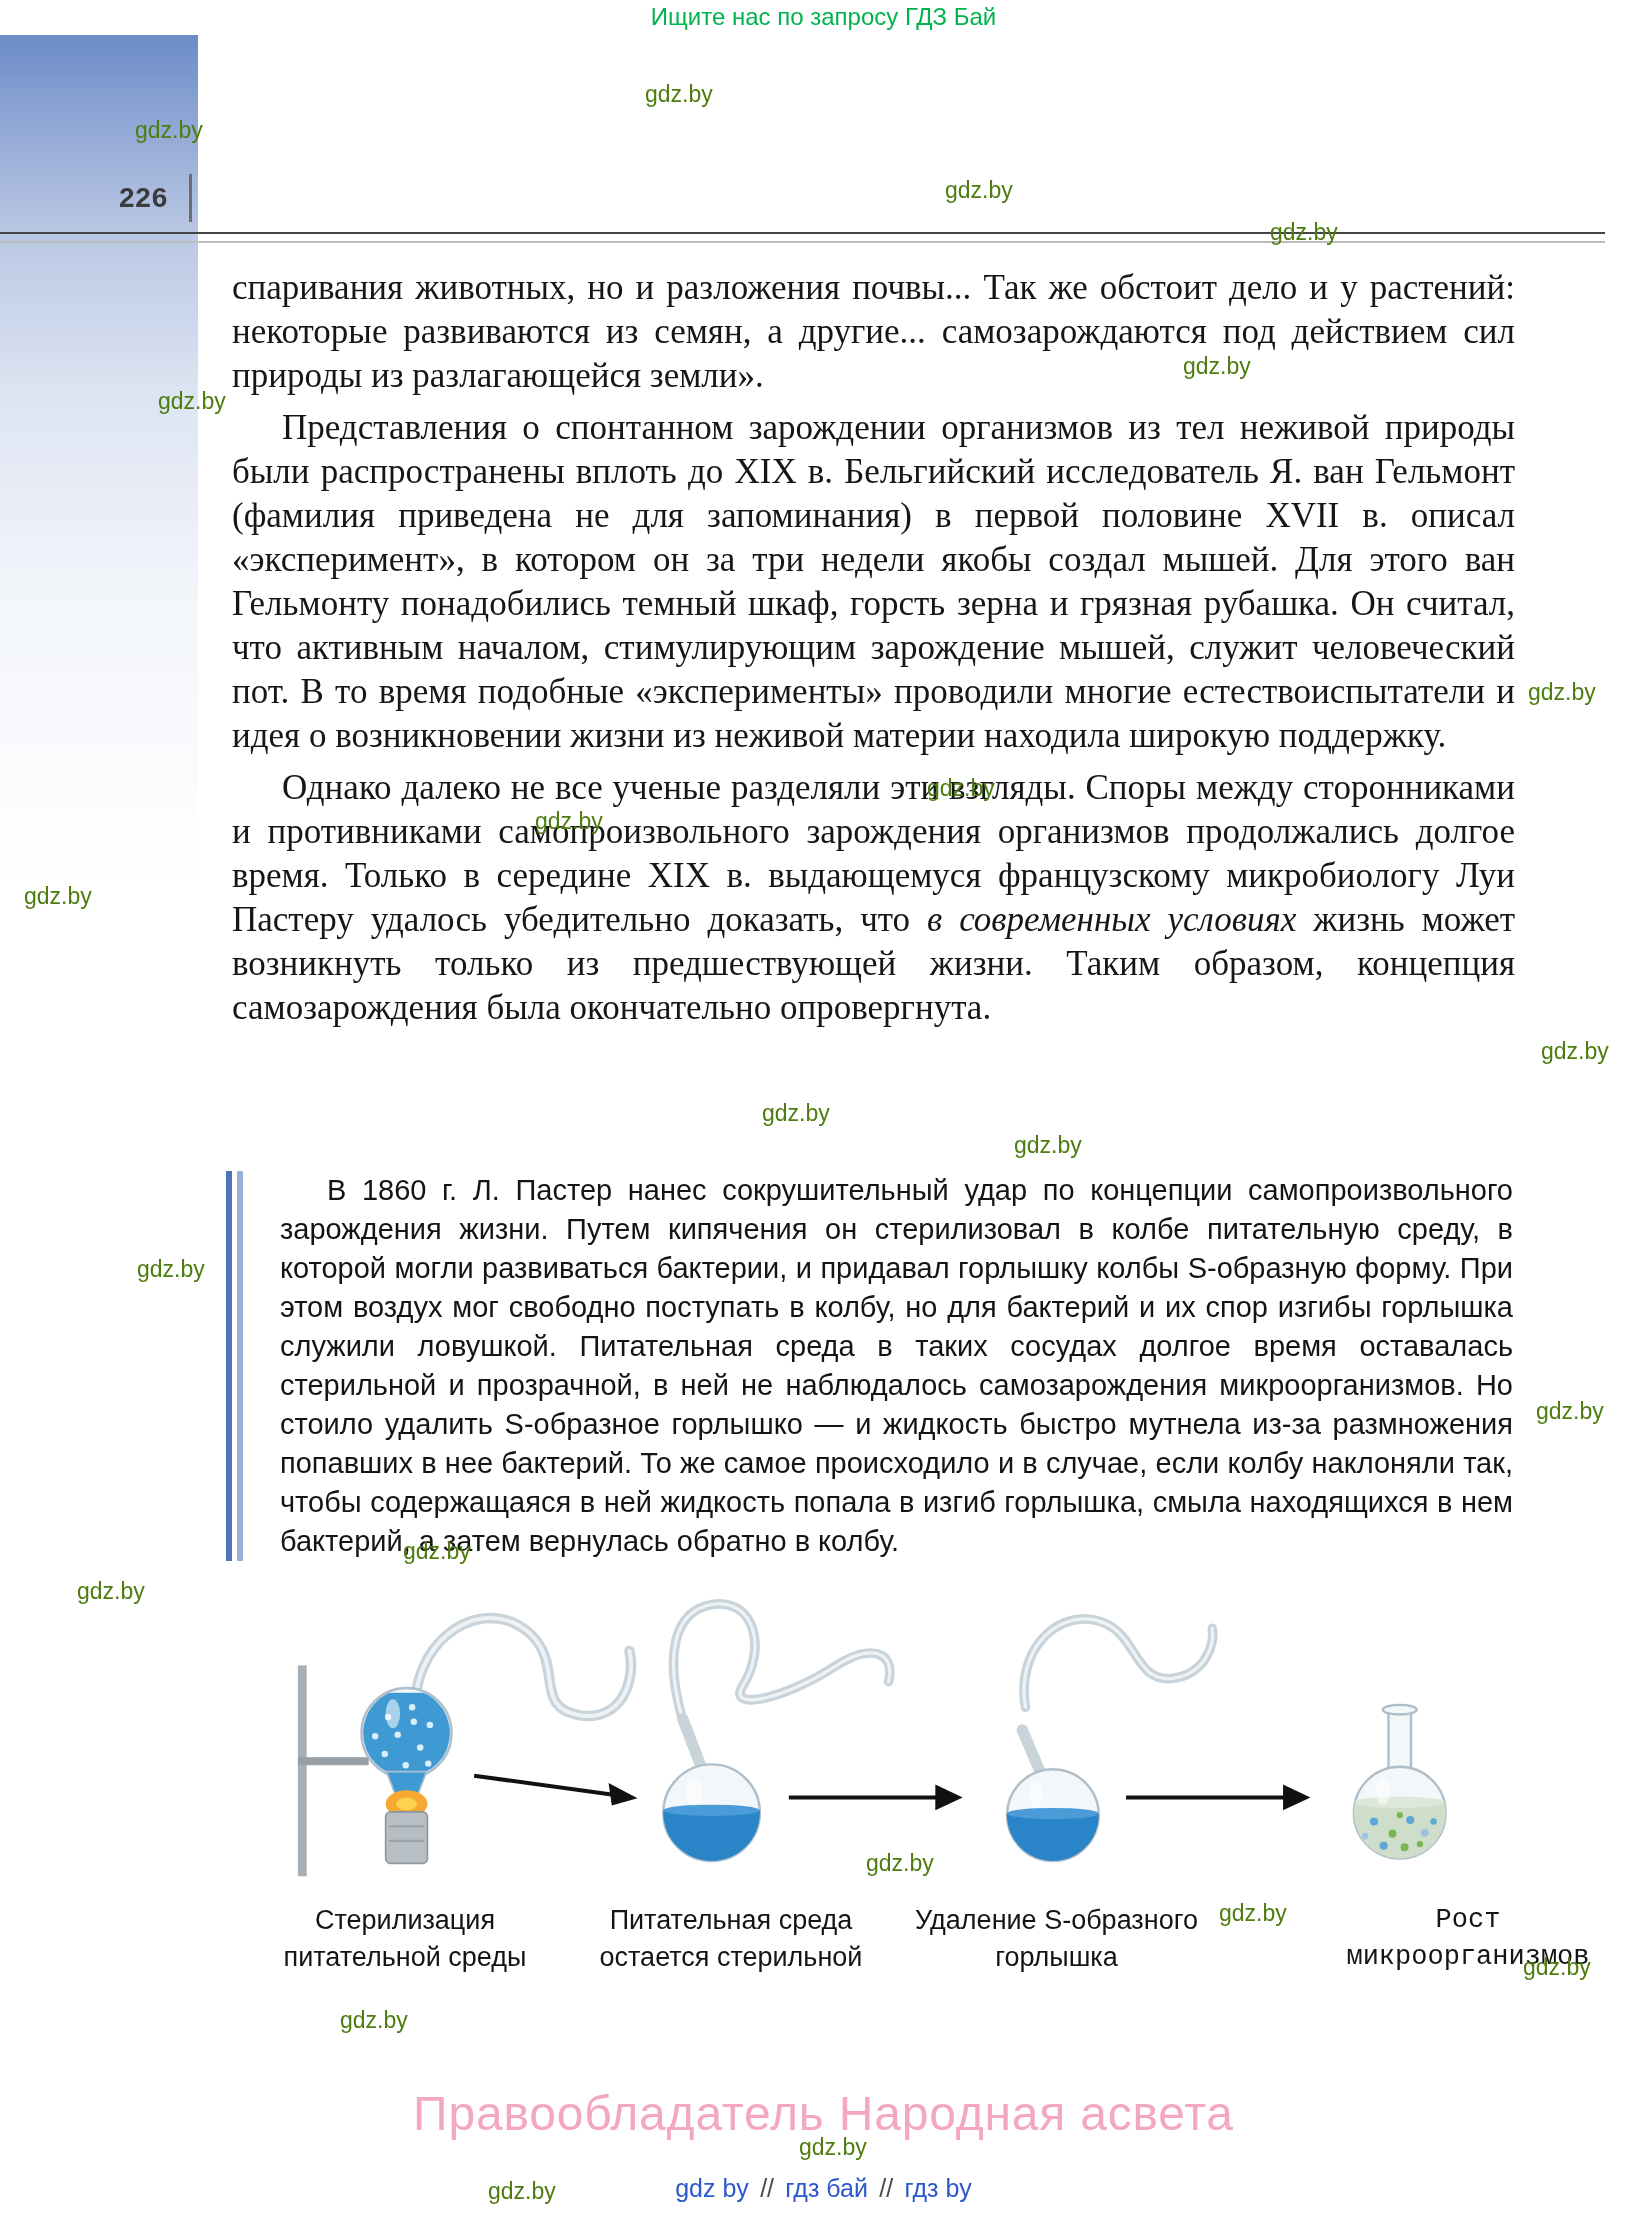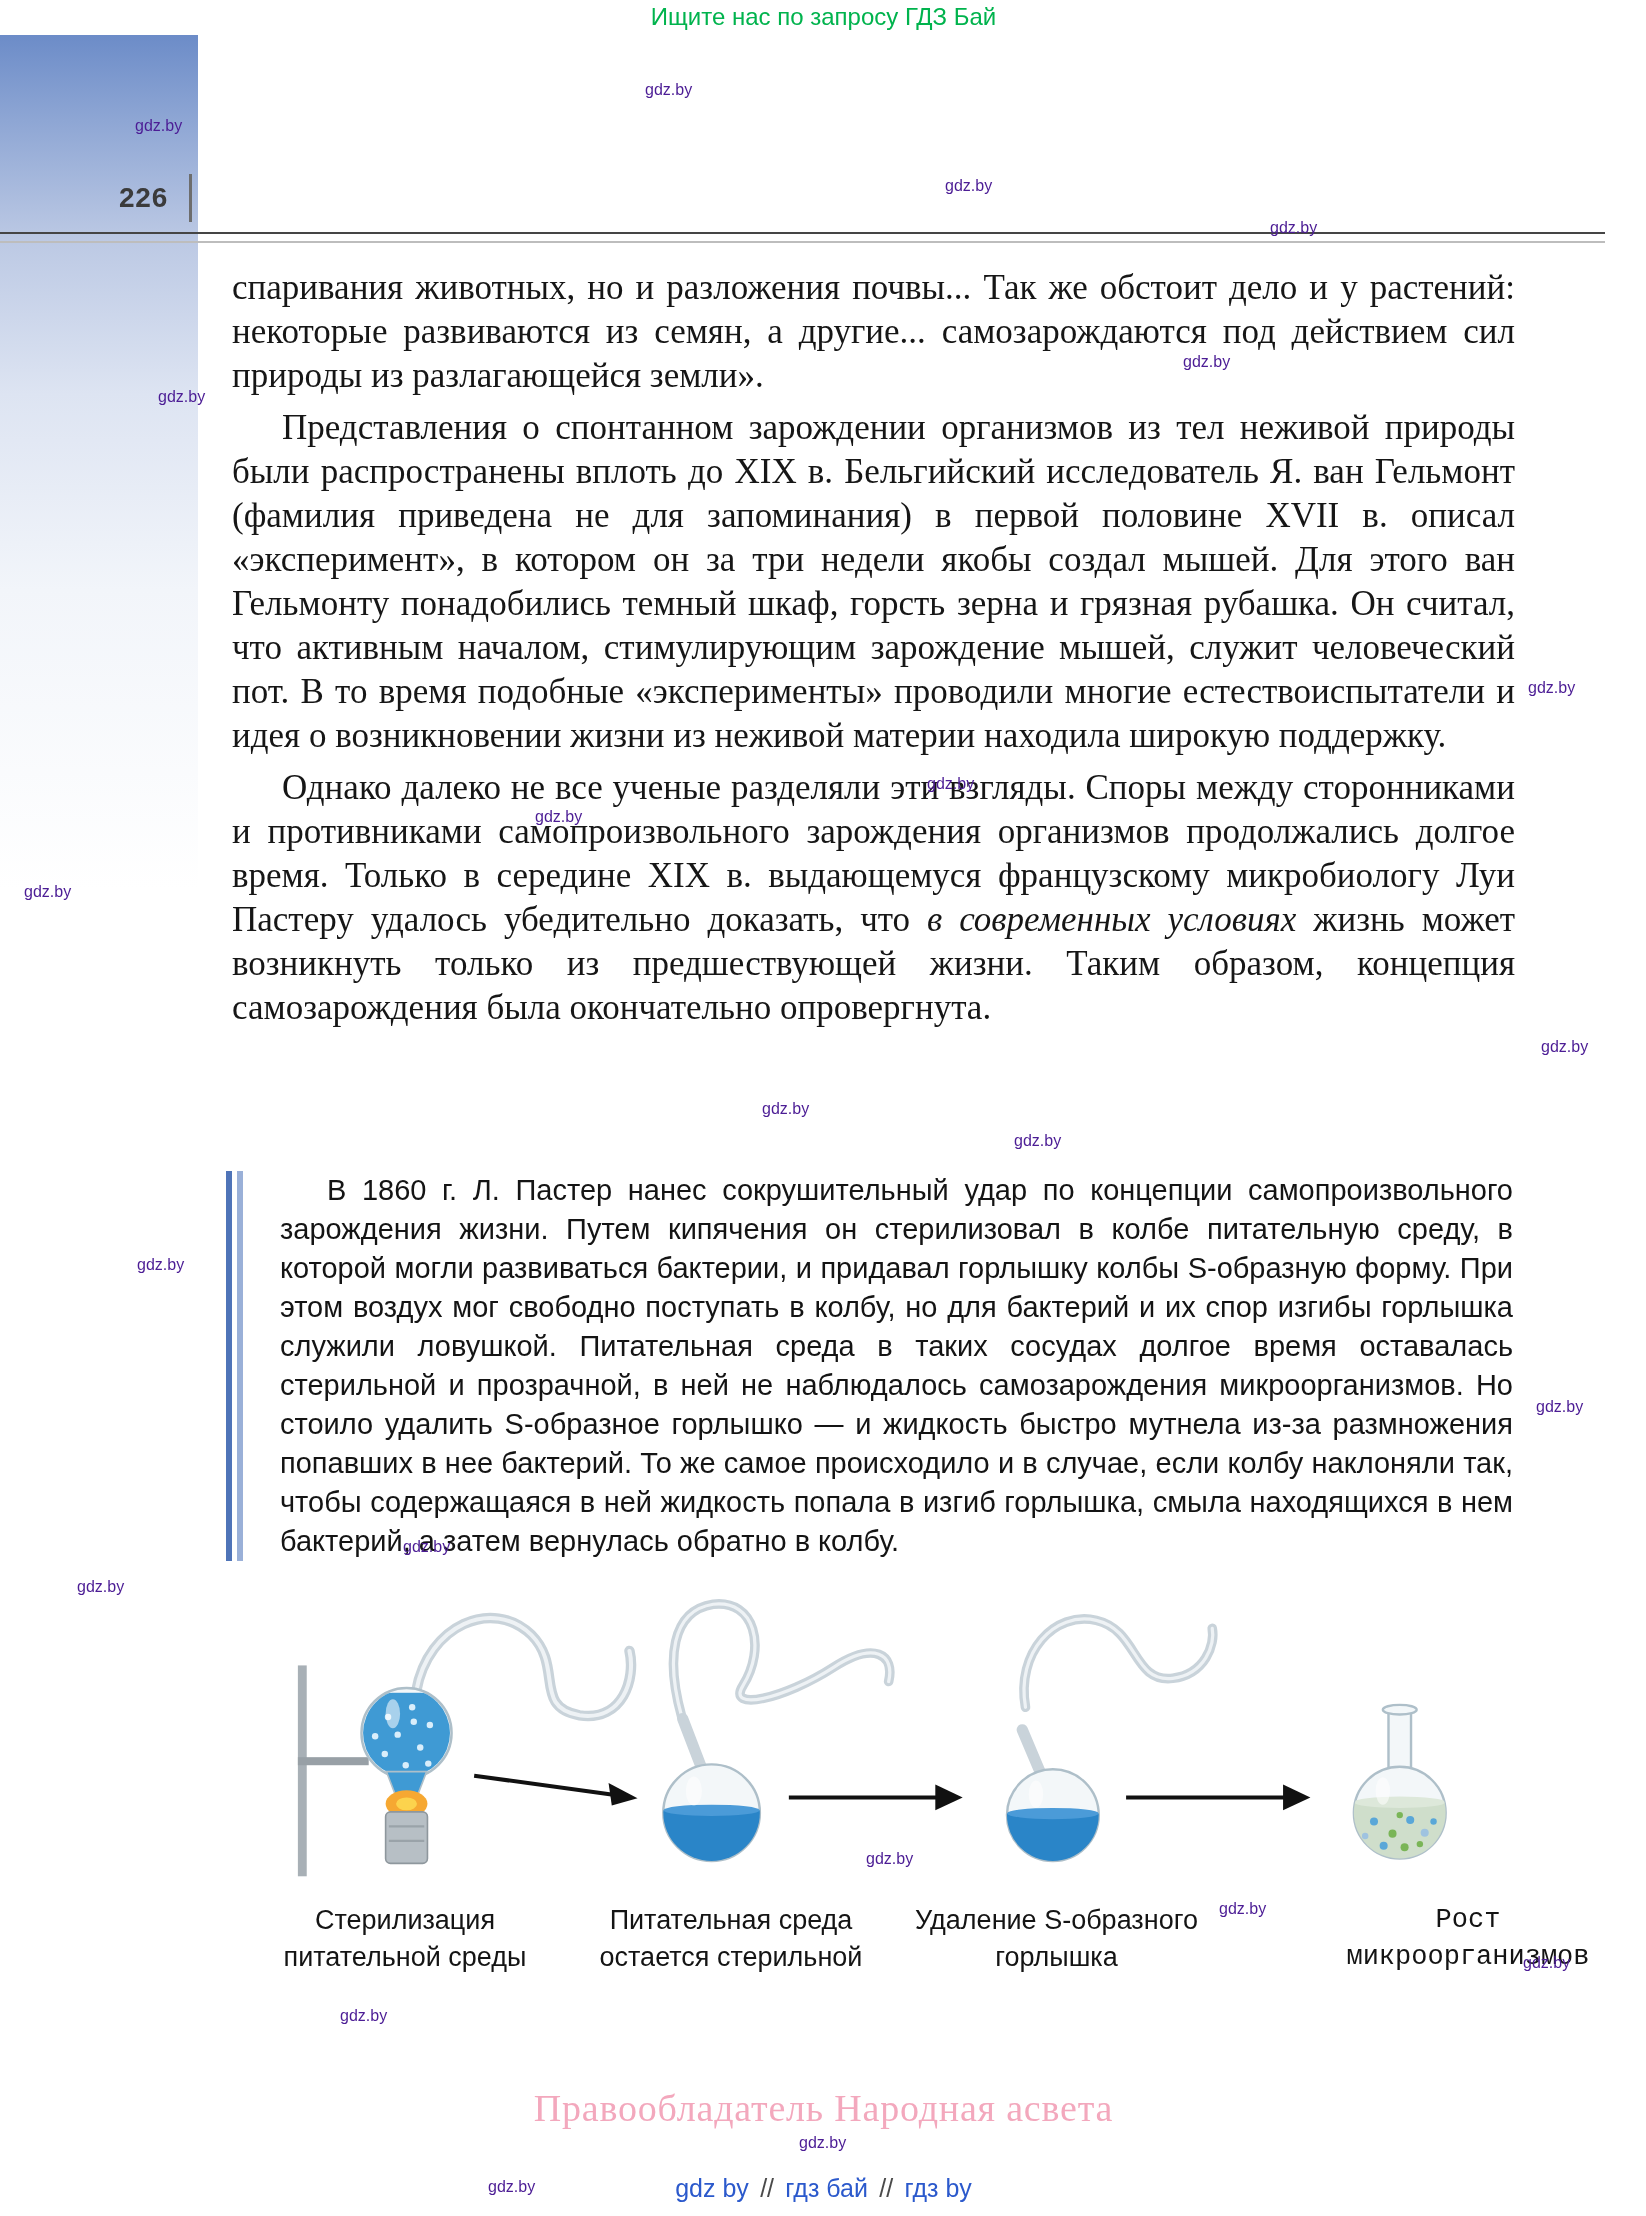--- a/index.html
+++ b/index.html
@@ -71,37 +71,37 @@
   }
   .cap1 { left:260px; width:290px; }
   .cap2 { left:574px; width:314px; }
   .cap3 { left:883px; width:347px; }
   .cap4 { left:1311px; width:314px;font-family:Liberation Mono, monospace; }
 
   
   .copyright {
     position:absolute; top:2086px; left:0; width:100%;
     text-align:center;
-    font-family:Liberation Serif, serif;
-    font-size:38px; color:#f3a8bd; letter-spacing:0.8px;
+    font-family:Liberation Sans, sans-serif;
+    font-size:48px; color:#f3a8bd; letter-spacing:0.8px;
   }
   .bottom-links {
     position:absolute; top:2174px; left:0; width:100%;
     text-align:center;
     font-family:"Liberation Sans", sans-serif;
     font-size:25px; color:#2b59cc;
   }
   .bottom-links .sep { color:#4a4a4a; margin:0 11.3px; }
   .bottom-links .lnk { cursor:pointer;text-align:center; }
 
   
   .wm {
     position:absolute;
     font-family:"Liberation Sans", sans-serif;
-    font-size:16px; color:#4c1d95;
+    font-size:23px; color:#4d7c0f;
   }
 </style>
 </head>
 <body>
 
 <div class="top-banner">Ищите нас по запросу ГДЗ Бай</div>
 
 <div class="left-band"></div>
 
 <div class="header">

